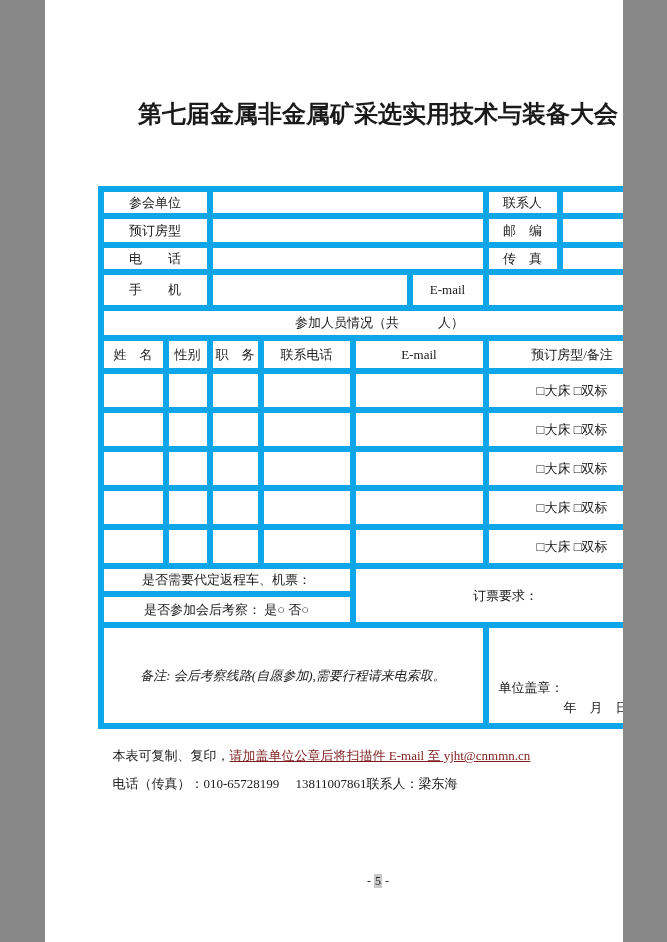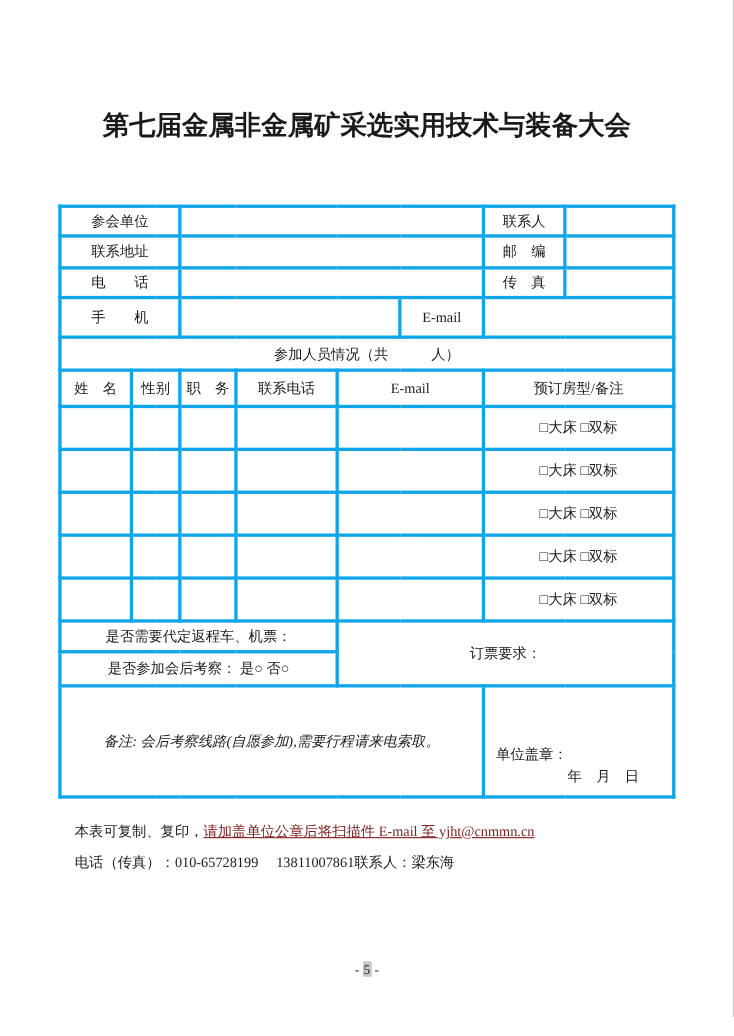--- a/index.html
+++ b/index.html
@@ -1,18 +1,18 @@
 <!DOCTYPE html>
 <html><head>
 <meta charset="utf-8">
 <style>
   html,body{margin:0;padding:0;background:#888;}
   .page{
     position:relative;
-    width:667px;height:942px;
+    width:578px;height:942px;
     margin:0 auto;
     background:#ffffff;
     font-family:"Liberation Serif","DejaVu Serif",serif;
     color:#1a1a1a;
     overflow:hidden;
   }
   .title1{
     position:absolute;top:98px;left:0;width:667px;
     text-align:center;font-size:24px;font-weight:bold;
     letter-spacing:0px;white-space:nowrap;
@@ -20,21 +20,21 @@
   .title2{
     position:absolute;top:137px;left:0;width:667px;
     text-align:center;font-size:22px;font-weight:bold;
     white-space:nowrap;
   }
   table.doc-table{
     position:absolute;left:53px;top:186px;width:558px;
     border-collapse:collapse;table-layout:fixed;
   }
   table.doc-table td{
-    border:3px solid #0ea5e9;
+    border:6px solid #0ea5e9;
     font-size:13px;
     padding:0;
     text-align:center;
     vertical-align:middle;
     overflow:hidden;
     white-space:nowrap;
   }
   td.tl{text-align:left;}
   td.pl8{padding-left:8px;}
   td.pl6{padding-left:6px;font-style:italic;}
@@ -79,21 +79,21 @@
 
     <tbody>
         <tr style="height:27px">
       <td colspan="3">参会单位</td>
       <td colspan="4"></td>
       <td>联系人</td>
       <td></td>
     </tr>
 
     <tr style="height:29px">
-      <td colspan="3">联系地址</td>
+      <td colspan="3">预订房型</td>
       <td colspan="4"></td>
       <td>邮　编</td>
       <td></td>
     </tr>
 
     <tr style="height:27px">
       <td colspan="3">电　　话</td>
       <td colspan="4"></td>
       <td>传　真</td>
       <td></td>

